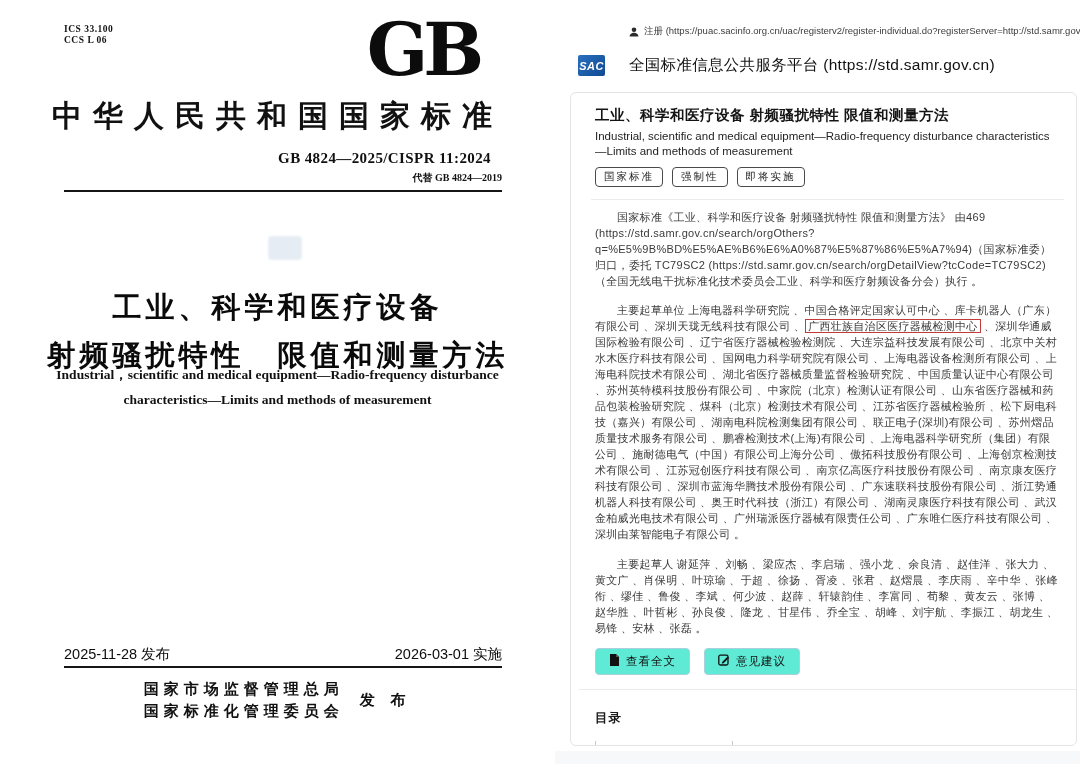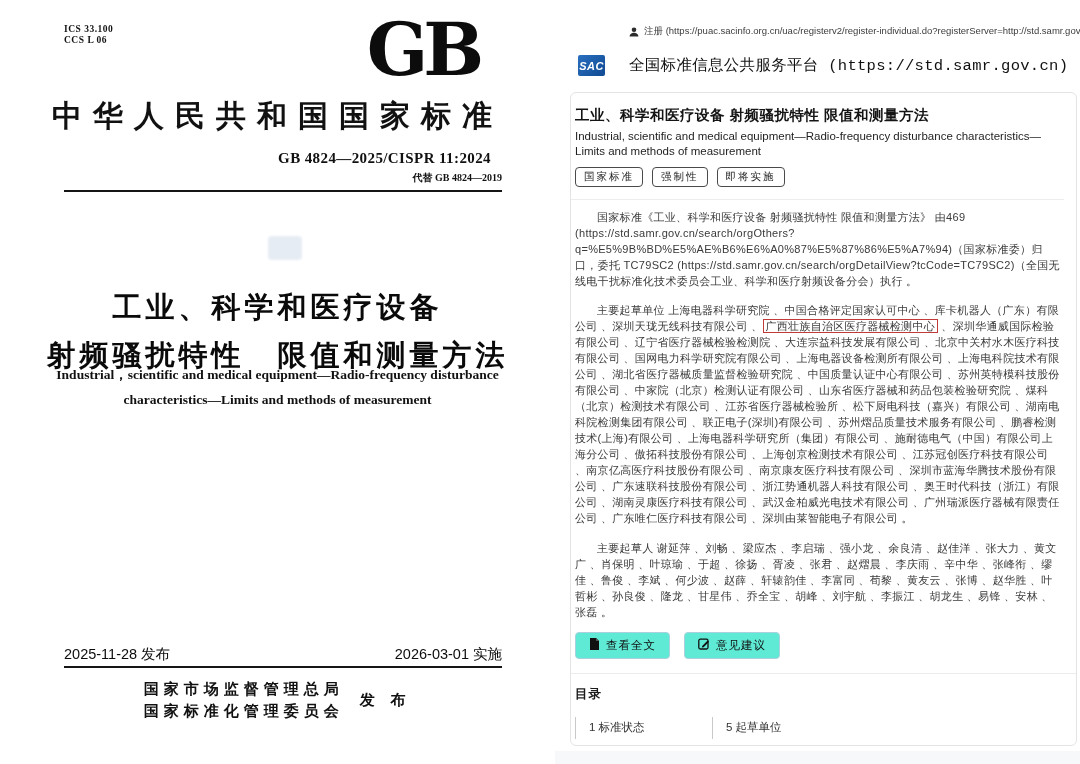--- a/index.html
+++ b/index.html
@@ -44,44 +44,44 @@
   
   .right-pane { position:relative; width:525px; height:764px; background:#fff; color:#1a1a1a; }
   .register-row { display:flex; align-items:center; gap:5px; margin:25px 0 0 74px;
                   font-size:9.5px; color:#3c3c3c; cursor:pointer; white-space:nowrap; }
   .register-row svg { flex:0 0 auto; }
   .platform-header { display:flex; align-items:center; gap:24px; margin:17px 0 0 23px; }
   .sac-logo { width:27px; height:21px; background:linear-gradient(135deg,#2a6fc0,#114a92);
               color:#fff; font-style:italic; font-weight:bold; font-size:11px;
               display:flex; align-items:center; justify-content:center;
               border-radius:2px; letter-spacing:.5px; }
-  .platform-title { font-size:15.5px; color:#111; letter-spacing:.3px;font-family:Liberation Mono, monospace; }
+  .platform-title { font-size:15.5px; color:#111; letter-spacing:.3px; }
 
   .detail-card { position:absolute; left:15px; top:92px; width:507px; height:654px;
                  border:1px solid #e4e4e4; border-radius:6px; background:#fff;
-                 padding:13px 16px 0 4px; overflow:hidden; }
+                 padding:13px 16px 0 24px; overflow:hidden; }
   .std-title { font-size:14.5px; font-weight:bold; color:#141414; letter-spacing:.5px; }
   .std-title-en { margin-top:4px; font-size:11.5px; line-height:15px; color:#1f1f1f; }
   .tag-row { display:flex; gap:9px; margin-top:8px; }
   .tag { border:1px solid #4a4a4a; border-radius:4px; padding:2px 8px; font-size:10.5px;
          letter-spacing:2px; color:#1c1c1c; background:#fff; }
   .card-divider { border:none; border-top:1px solid #ececec; margin:12px -4px 0 -4px; }
   .para { font-size:11px; line-height:16px; color:#3a3a3a; text-indent:2em;
           overflow-wrap:anywhere; letter-spacing:.3px; }
   .para-gov { margin-top:9px; }
   .para-orgs { margin-top:13px; }
   .para-drafters { margin-top:14px; }
   .hl-company { border:1px solid #c23b3b; padding:0 2px; text-indent:0; }
   .btn-row { display:flex; gap:14px; margin-top:12px; }
   .action-btn { display:flex; align-items:flex-start; gap:6px; background:#5eead4;
                 border:1px solid #a9d0dc; border-radius:4px; padding:5px 13px;
                 font-size:11.5px; color:#101010; letter-spacing:1px; cursor:pointer;
                 font-family:"Liberation Sans", sans-serif; }
   .divider-2 { border:none; border-top:1px solid #ececec; margin:14px -16px 0 -16px; }
-  .toc-heading { margin-top:12px; font-size:12.5px; font-weight:bold; color:#1a1a1a;
+  .toc-heading { margin-top:20px; font-size:12.5px; font-weight:bold; color:#1a1a1a;
                  letter-spacing:1px;font-family:Liberation Serif, serif; }
   .toc-cols { display:flex; margin-top:14px; }
   .toc-col { list-style:none; width:137px; border-left:1px solid #c9c9c9; padding-left:13px; }
   .toc-col.second { width:auto; }
   .toc-item { font-size:11.5px; color:#333; line-height:20px; margin-bottom:2px;
               cursor:pointer; white-space:nowrap; }
   .footer-strip { position:absolute; left:0; right:0; bottom:0; height:13px; background:#f7f8f9; }
 </style>
 </head>
 <body>

